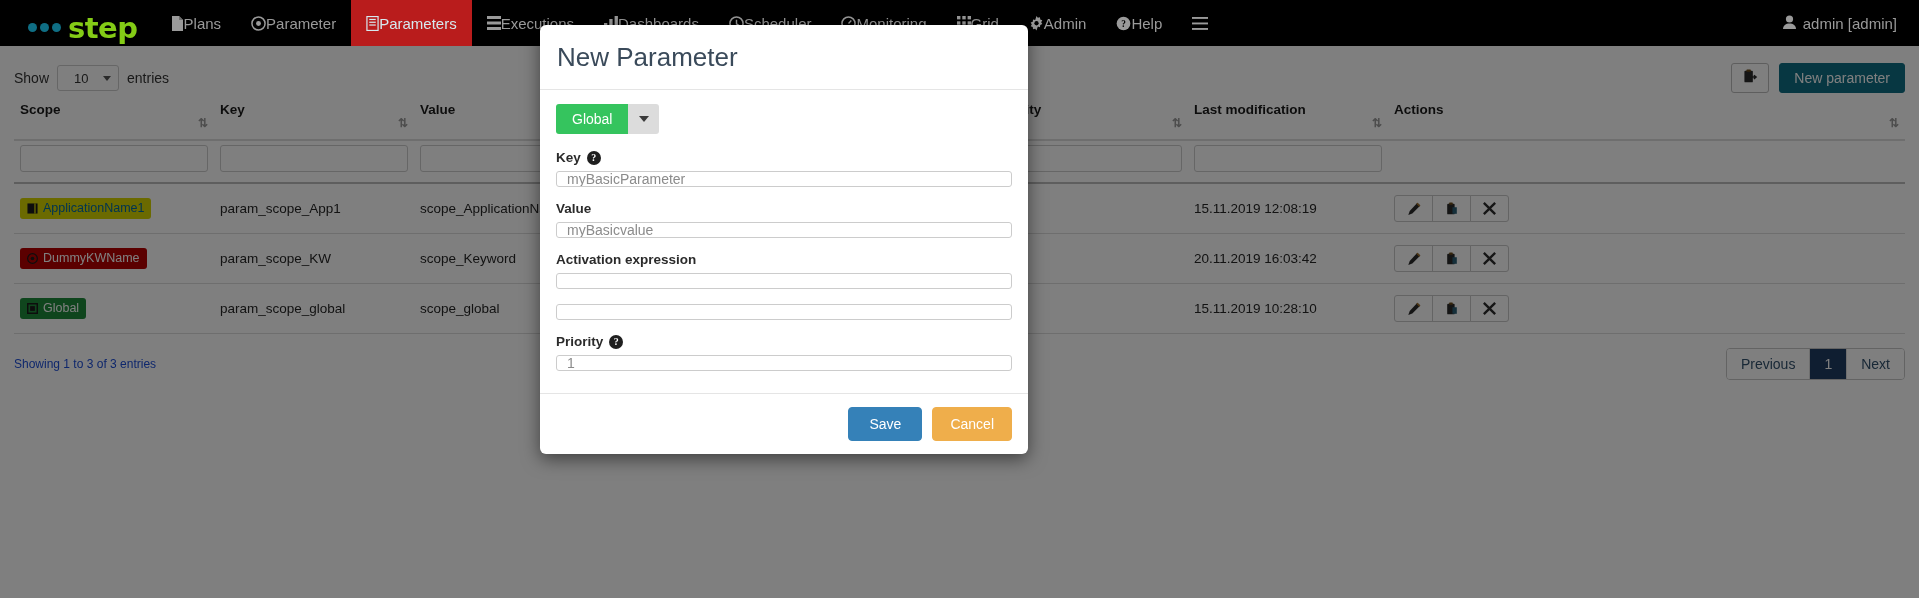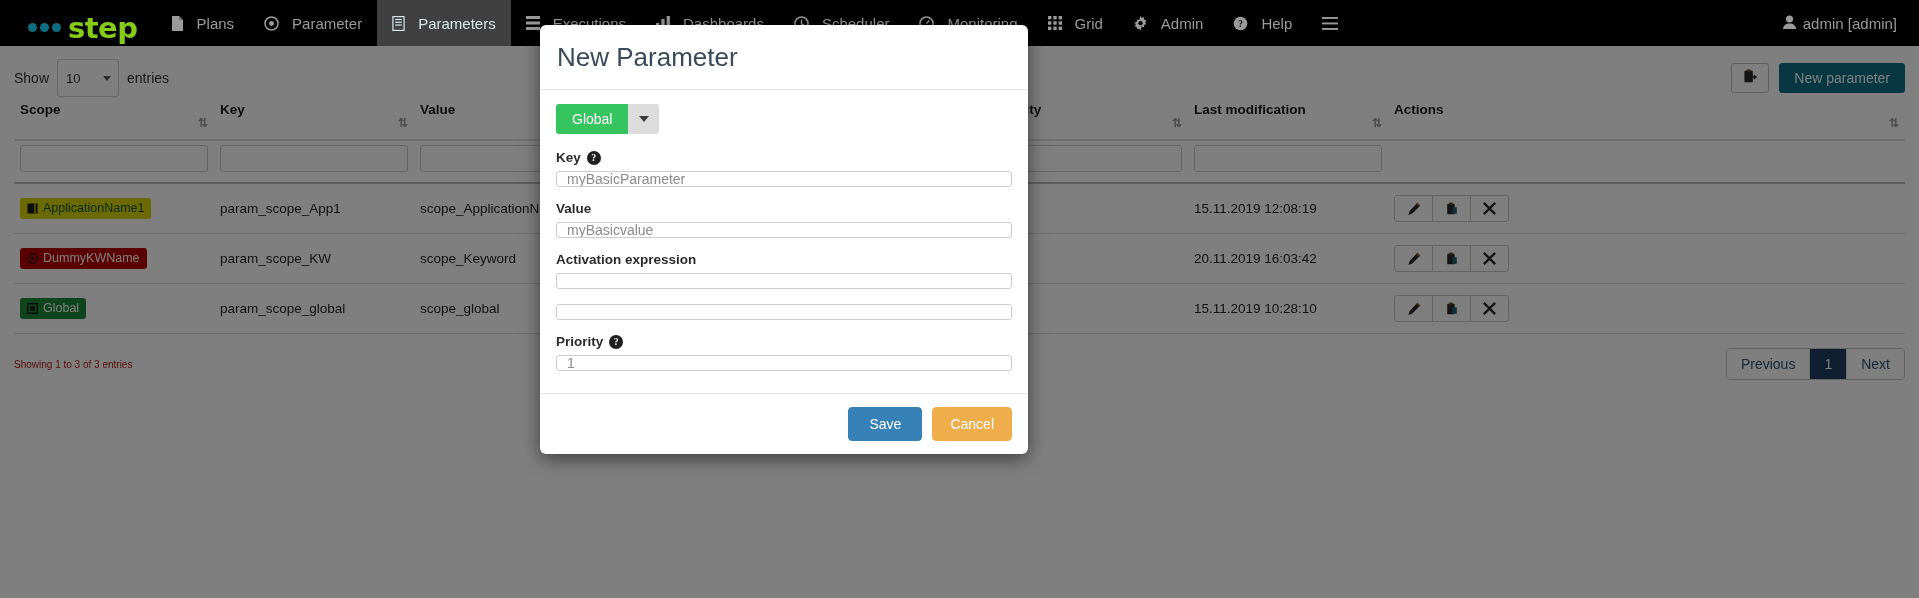--- a/index.html
+++ b/index.html
@@ -27,29 +27,29 @@
     font-size: 29px;
     font-weight: bold;
     letter-spacing: -0.5px;
     font-family: "DejaVu Sans", sans-serif;
   }
   .brand-dots { display: flex; gap: 3px; margin-right: 7px; align-items: center; }
   .brand-dots i { width: 9px; height: 9px; border-radius: 50%; background: #0f6e84; display: block; }
   .brand-text { line-height: 1; position: relative; top: 1px; }
 
   .nav-item {
-    display: flex; align-items: center; gap: 13px;
+    display: flex; align-items: center; gap: 0;
     padding: 0 15px;
     color: #9a9a9a;
     font-size: 15px;
     text-decoration: none;
     white-space: nowrap;
     cursor: pointer;
   }
-  .nav-item.active { background: #404040; color: #d6e8ee; }
+  .nav-item.active { background: #b91c1c; color: #d6e8ee; }
   .nav-item svg { display: block; }
   .nav-spacer { flex: 1 1 auto; }
   .nav-user {
     display: flex; align-items: center; gap: 7px;
     padding: 0 22px 0 15px;
     color: #9a9a9a; font-size: 15px;
     cursor: pointer;
   }
 
   
@@ -63,23 +63,23 @@
   .toolbar-row {
     display: flex; align-items: center;
     padding-top: 16px;
     height: 48px;
   }
   .show-entries { display: flex; align-items: center; gap: 8px; font-size: 14px; color: #333; }
   .select-box {
     position: relative;
     border: 1px solid #ccc; border-radius: 3px;
     background: #fff;
-    height: 38px; width: 62px;
+    height: 26px; width: 62px;
     display: flex; align-items: center;
-    padding: 0 8px;
+    padding: 0 16px;
     font-size: 13px; color: #333;
     cursor: pointer;
   }
   .select-box .caret {
     position: absolute; right: 7px; top: 50%;
     width: 0; height: 0; margin-top: -2px;
     border-left: 4px solid transparent;
     border-right: 4px solid transparent;
     border-top: 5px solid #555;
   }
@@ -129,40 +129,40 @@
 
   .badge {
     display: inline-flex; align-items: center; gap: 5px;
     border-radius: 3px;
     padding: 3px 7px;
     font-size: 12.5px;
     color: #ffffff;
     line-height: 1.15;
     white-space: nowrap;
   }
-  .badge.yellow { background: #d6d400; color: #14532d; }
+  .badge.yellow { background: #d6d400; color: #0369a1; }
   .badge.red { background: #b60000; color: #fff; }
   .badge.green { background: #1f8a3b; color: #fff; }
   .badge svg { display: block; }
 
   .actions-group { display: inline-flex; }
   .act-btn {
     width: 39px; height: 27px;
     border: 1px solid #c8c8c8;
     background: #ffffff;
     display: flex; align-items: center; justify-content: center;
     cursor: pointer;
     margin-left: -1px;
   }
   .act-btn:first-child { margin-left: 0; border-radius: 3px 0 0 3px; }
   .act-btn:last-child { border-radius: 0 3px 3px 0; }
 
   
   .table-footer { display: flex; align-items: center; margin-top: 14px; }
-  .showing-text { font-size: 10px; color: #b91c1c; }
+  .showing-text { font-size: 12px; color: #1d4ed8; }
   .pager { margin-left: auto; display: inline-flex; border: 1px solid #c6c6c6; border-radius: 4px; overflow: hidden; }
   .pager div {
     padding: 7px 14px; font-size: 14px; color: #33526e;
     background: #fff; border-left: 1px solid #ddd; cursor: pointer;
   }
   .pager div:first-child { border-left: none; }
   .pager div.current { background: #1f3d63; color: #ffffff; }
 
   
   .overlay {

